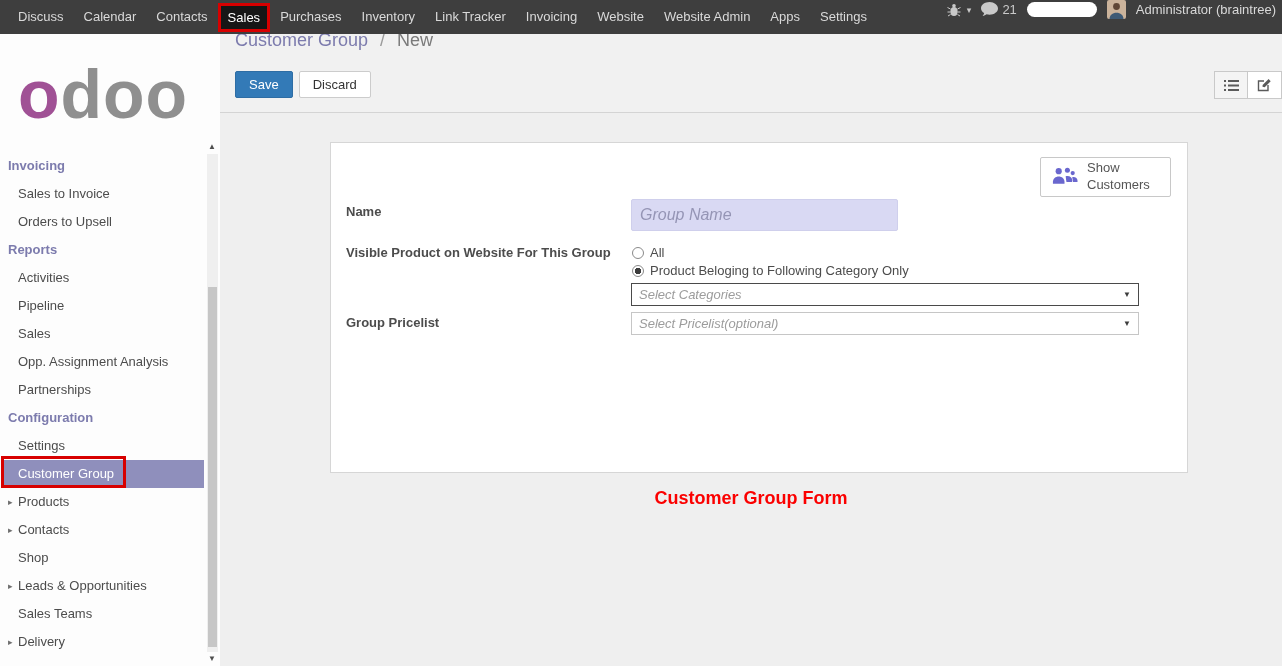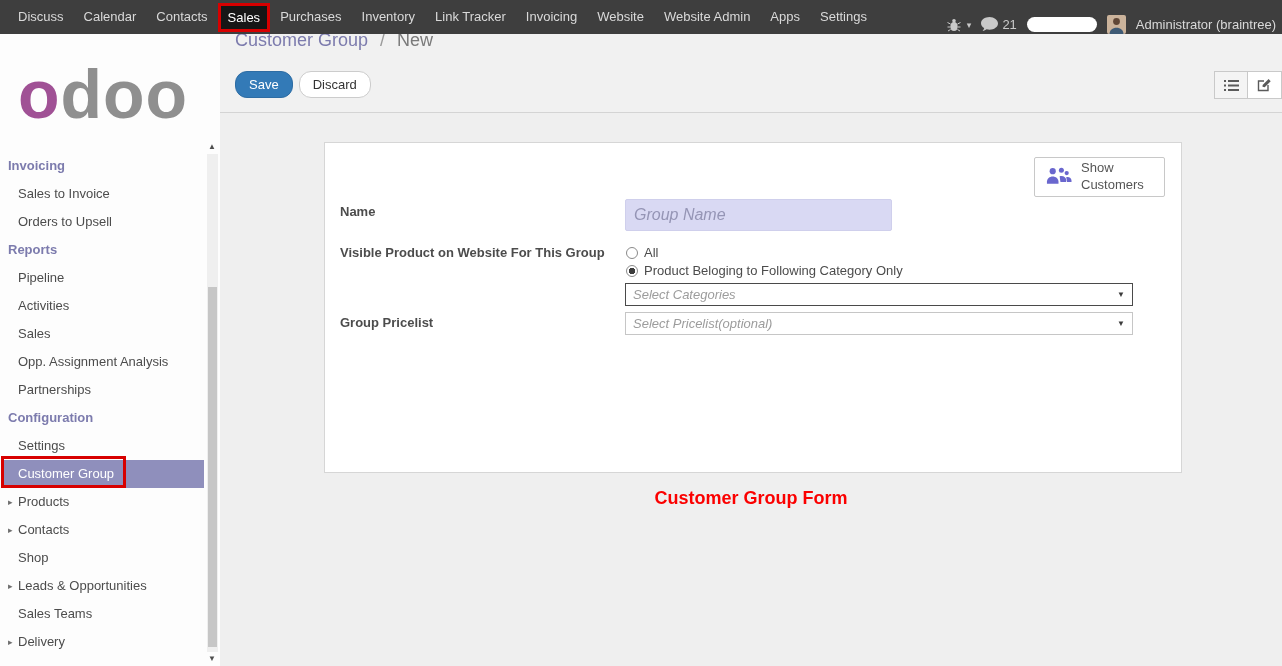--- a/index.html
+++ b/index.html
@@ -3,21 +3,21 @@
 <meta charset="utf-8">
 <style>
   * { margin:0; padding:0; box-sizing:border-box; }
   html,body { width:1282px; height:666px; }
   body {
     position:relative; overflow:hidden; background:#efefef;
     font-family:"Liberation Sans", sans-serif; font-size:13px; color:#4c4c4c;
   }
 
   
-  .topbar { position:absolute; top:0; left:0; width:1282px; height:34px; background:#3e3e3e; display:flex; align-items:flex-end; z-index:30; }
+  .topbar { position:absolute; top:0; left:0; width:1282px; height:34px; background:#3e3e3e; display:flex; align-items:flex-start; z-index:30; }
   .menus { display:flex; align-items:center; height:34px; padding-left:8px; }
   .menu-item { padding:0 10px; height:34px; line-height:34px; color:#d9d9d9; cursor:pointer; white-space:nowrap; }
   .menu-item.active { background:#161616; color:#fff; border:3px solid #d70000; height:29px; line-height:23px; padding:0 7px; margin-top:1px; }
   .systray { margin-left:auto; display:flex; align-items:center; gap:10px; padding-right:6px; }
   .tray-icon { display:flex; align-items:center; cursor:pointer; }
   .debug-caret { color:#c9c9c9; font-size:9px; margin-left:-4px; cursor:pointer; }
   .msg-count { color:#c9c9c9; margin-left:4px; font-size:13px; }
   .pill { width:70px; height:15px; background:#ffffff; border-radius:8px; display:inline-block; cursor:pointer; }
   .avatar { width:19px; height:19px; border-radius:2px; overflow:hidden; display:inline-block; cursor:pointer; }
   .username { color:#d9d9d9; cursor:pointer; white-space:nowrap; }
@@ -38,30 +38,30 @@
   .sb-up { top:108px; }
   .sb-down { bottom:3px; }
 
   
   .control-panel { position:absolute; left:220px; top:18px; width:1062px; height:95px; background:#f1f1f1; border-bottom:1px solid #d4d4d4; z-index:6; }
   .breadcrumb { position:absolute; left:15px; top:12px; font-size:18px; }
   .bc-parent { color:#7c7bad; cursor:pointer; text-decoration:none; }
   .bc-sep { color:#9a9a9a; margin:0 7px; }
   .bc-current { color:#7a7a7a; }
   .cp-buttons { position:absolute; left:15px; top:53px; display:flex; gap:6px; }
-  .btn { font-family:"Liberation Sans", sans-serif; font-size:13px; border-radius:12px; padding:5px 13px; cursor:pointer; }
+  .btn { font-family:"Liberation Sans", sans-serif; font-size:13px; border-radius:2px; padding:5px 13px; cursor:pointer; }
   .btn-save { background:#337ab7; border:1px solid #2e6da4; color:#ffffff; }
   .btn-discard { background:#ffffff; border:1px solid #cccccc; color:#333333; }
   .view-switcher { position:absolute; right:0; top:53px; display:flex; }
   .vs-btn { width:34px; height:28px; border:1px solid #c9c9c9; background:#f4f4f4; display:flex; align-items:center; justify-content:center; cursor:pointer; }
   .vs-btn + .vs-btn { border-left:none; background:#ffffff; }
 
   
   .content { position:absolute; left:220px; top:129px; width:1062px; height:537px; background:#efefef; }
-  .sheet { position:absolute; left:104px; top:13px; width:858px; height:331px; background:#ffffff; border:1px solid #d6d6d6; }
+  .sheet { position:absolute; left:110px; top:13px; width:858px; height:331px; background:#ffffff; border:1px solid #d6d6d6; }
   .show-customers { position:absolute; top:14px; right:16px; min-width:131px; height:40px; background:#ffffff; border:1px solid #c8c8c8; border-radius:2px; display:flex; align-items:center; gap:9px; padding:0 10px; cursor:pointer; }
   .sc-label { width:70px; text-align:left; font-size:13px; color:#555555; line-height:1.3; }
   .f-label { position:absolute; left:15px; font-weight:bold; color:#4c4c4c; }
   .lbl-name { top:61px; }
   .lbl-visible { top:102px; }
   .lbl-pricelist { top:172px; }
   .name-input { position:absolute; left:300px; top:56px; width:267px; height:32px; background:#d9d9f3; border:1px solid #cfcfec; border-radius:2px; padding:0 8px; font-family:"Liberation Sans", sans-serif; font-size:16px; color:#44446a; }
   .name-input::placeholder { color:#9595b5; font-style:italic; }
   .radio-row { position:absolute; left:301px; display:flex; align-items:center; gap:6px; cursor:pointer; color:#4c4c4c; }
   .r-all { top:102px; }
@@ -138,22 +138,22 @@
   <div class="logo">
     <span class="o1">o</span><span class="rest">doo</span>
   </div>
 
   <div class="side-menu">
     <div class="sec-title">Invoicing</div>
     <div class="side-item">Sales to Invoice</div>
     <div class="side-item">Orders to Upsell</div>
 
     <div class="sec-title">Reports</div>
+    <div class="side-item">Activities</div>
     <div class="side-item">Pipeline</div>
-    <div class="side-item">Activities</div>
     <div class="side-item">Sales</div>
     <div class="side-item">Opp. Assignment Analysis</div>
     <div class="side-item">Partnerships</div>
 
     <div class="sec-title">Configuration</div>
     <div class="side-item">Settings</div>
     <div class="side-item active">Customer Group</div>
     <div class="side-item">
       <span class="arrow">▸</span>
       <span>Products</span>

